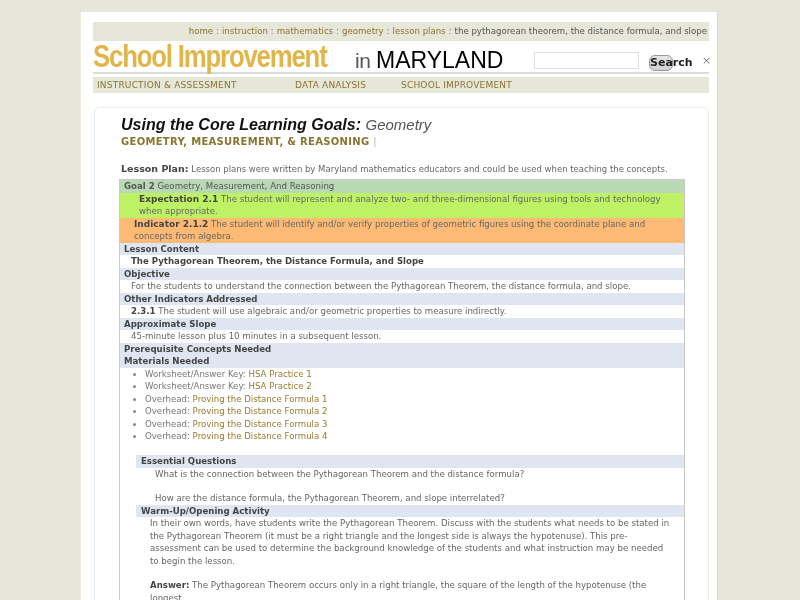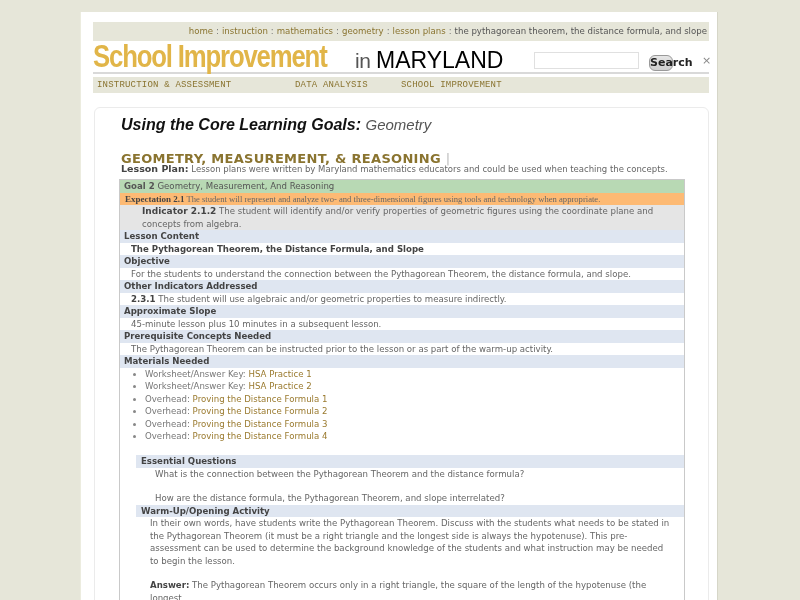--- a/index.html
+++ b/index.html
@@ -10,37 +10,37 @@
   .crumbbar .crumb-link { color: #8a7430; }
   .crumbbar .sep { color: #777; padding: 0 3px; }
   .logo-row { position: absolute; left: 12px; top: 30px; width: 616px; height: 32px; border-bottom: 2px solid #d9d9d9; }
   .logo-main { position: absolute; left: 0; top: -3px; font-family: "Liberation Sans", sans-serif; font-weight: bold; font-size: 31px; letter-spacing: -1.4px; color: #e1b548; transform: scaleX(0.83); transform-origin: left top; white-space: nowrap; }
   .logo-in { position: absolute; left: 262px; top: 7px; font-family: "Liberation Sans", sans-serif; font-size: 21px; color: #555; letter-spacing: -0.5px; }
   .logo-state { position: absolute; left: 283px; top: 5px; font-family: "Liberation Sans", sans-serif; font-size: 23px; color: #000000; letter-spacing: 0px; }
   .search-input { position: absolute; left: 441px; top: 10px; width: 105px; height: 17px; border: 1px solid #e0e0e0; background: #fff; }
   .search-btn { position: absolute; left: 556px; top: 13px; width: 24px; height: 16px; border: 1px solid #999; border-radius: 6px; background: linear-gradient(#e6e6e6, #cfcfcf); font-size: 11px; font-weight: bold; color: #222; text-align: center; line-height: 14px; }
   .close-x { position: absolute; left: 609px; top: 12px; font-size: 11px; color: #888; }
   .navbar { position: absolute; left: 12px; top: 65px; width: 616px; height: 16px; background: #e6e6d9; font-size: 9px; line-height: 16px; color: #8a7430; }
-  .navbar span { position: absolute; top: 0; letter-spacing: 0.2px; font-family: Liberation Mono, monospace; }
+  .navbar span { position: absolute; top: 0; letter-spacing: 0.2px; }
   .content { position: absolute; left: 13px; top: 95px; width: 615px; height: 520px; border: 1px solid #ebebeb; border-radius: 6px; }
   .title { position: absolute; left: 26px; top: 8px; font-family: "Liberation Sans", sans-serif; font-size: 16px; font-weight: bold; font-style: italic; color: #111; white-space: nowrap; }
   .title .subj { font-weight: normal; color: #555; font-size: 15px; }
-  .subhead { position: absolute; left: 26px; top: 28px; font-size: 13px; font-weight: bold; color: #8a7430; letter-spacing: 0.3px; white-space: nowrap; margin-top: 15px; }
+  .subhead { position: absolute; left: 26px; top: 28px; font-size: 10px; font-weight: bold; color: #8a7430; letter-spacing: 0.3px; white-space: nowrap; }
   .subhead .bar { color: #bbb; font-weight: normal; }
   .lessonplan { position: absolute; left: 26px; top: 55px; font-size: 8.5px; color: #666; white-space: nowrap; }
   .lessonplan b { color: #444; font-size: 9.5px; }
   .tbl { position: absolute; left: 24px; top: 71px; width: 566px; border: 1px solid #c9c9c9; border-bottom: none; font-size: 8.6px; line-height: 12.5px; }
   .row { padding-left: 4px; white-space: nowrap; overflow: hidden; }
   .hdr { background: #dfe6f1; color: #444; font-weight: bold; }
   .val { background: #fff; color: #666; }
   .goal { background: #b8d9b4; color: #555; }
   .goal b { color: #555; }
-  .expect { background: #fdba74; color: #666; white-space: normal; padding-left: 5px; font-family: Liberation Serif, serif; }
+  .expect { background: #bef264; color: #666; white-space: normal; padding-left: 19px; }
   .expect b { color: #444; font-size: 9px; }
-  .indic { background: #e5e5e5; color: #666; white-space: normal; padding-left: 22px; }
+  .indic { background: #fdba74; color: #666; white-space: normal; padding-left: 14px; }
   .indic b { color: #444; font-size: 9px; }
   .indent1 { padding-left: 11px; }
   .indent3 { padding-left: 35px; }
   .mat-list { list-style: none; padding-left: 13px; background: #fff; }
   .mat-list li { color: #777; line-height: 12.6px; }
   .mat-list .bullet { display: inline-block; width: 3px; height: 3px; background: #888; border-radius: 50%; margin-right: 9px; vertical-align: middle; }
   .mat-list a { color: #9a7a2e; text-decoration: none; }
   .link-text { color: #9a7a2e; }
   .subhdr { background: #dfe6f1; color: #444; font-weight: bold; margin-left: 16px; padding-left: 5px; }
   .para { background: #fff; color: #666; white-space: normal; padding-left: 30px; padding-right: 10px; }
@@ -108,21 +108,20 @@
       <div class="row hdr">Other Indicators Addressed</div>
       <div class="row val indent1">
         <b style="color:#444">2.3.1</b>
         <span>The student will use algebraic and/or geometric properties to measure indirectly.</span>
       </div>
 
       <div class="row hdr">Approximate Slope</div>
       <div class="row val indent1">45-minute lesson plus 10 minutes in a subsequent lesson.</div>
 
       <div class="row hdr">Prerequisite Concepts Needed</div>
-      <div class="row val indent1">The Pythagorean Theorem can be instructed prior to the lesson or as part of the warm-up activity.</div>
 
       <div class="row hdr">Materials Needed</div>
       <ul class="mat-list">
         <li><span class="bullet"></span><span>Worksheet/Answer Key:</span> <a class="link-text">HSA Practice 1</a></li>
         <li><span class="bullet"></span><span>Worksheet/Answer Key:</span> <a class="link-text">HSA Practice 2</a></li>
         <li><span class="bullet"></span><span>Overhead:</span> <a class="link-text">Proving the Distance Formula 1</a></li>
         <li><span class="bullet"></span><span>Overhead:</span> <a class="link-text">Proving the Distance Formula 2</a></li>
         <li><span class="bullet"></span><span>Overhead:</span> <a class="link-text">Proving the Distance Formula 3</a></li>
         <li><span class="bullet"></span><span>Overhead:</span> <a class="link-text">Proving the Distance Formula 4</a></li>
       </ul>

